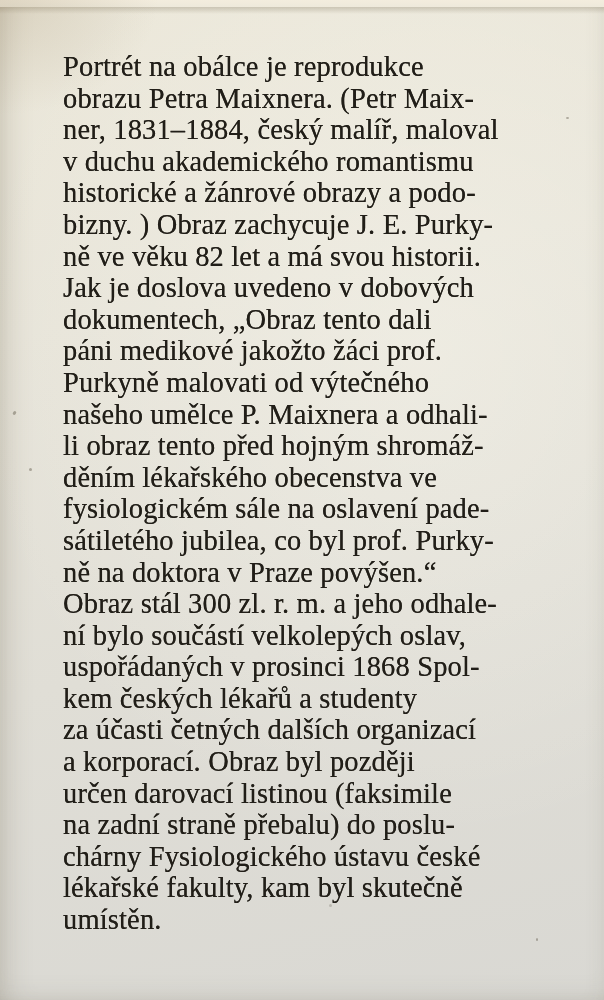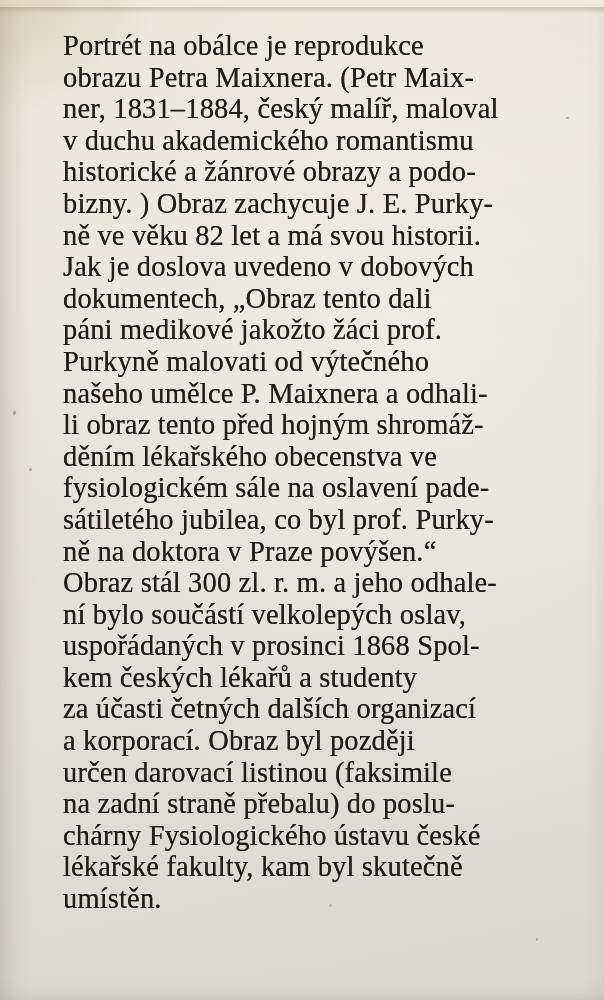--- a/index.html
+++ b/index.html
@@ -39,21 +39,21 @@
   }
   .crease {
     position: absolute;
     left: 0; top: 7px;
     width: 604px; height: 7px;
     background: linear-gradient(180deg, rgba(120,108,82,0.28) 0%, rgba(120,108,82,0.0) 100%);
   }
   .text-block {
     position: absolute;
     left: 63px;
-    top: 30px;
+    top: 51px;
     width: 520px;
     font-size: 28.5px;
     line-height: 31.6px;
     letter-spacing: 0.15px;
     color: #211e18;
     white-space: pre;
     text-shadow: 0 0 0.55px rgba(33,30,24,0.85);
   }
   .speck {
     position: absolute;

